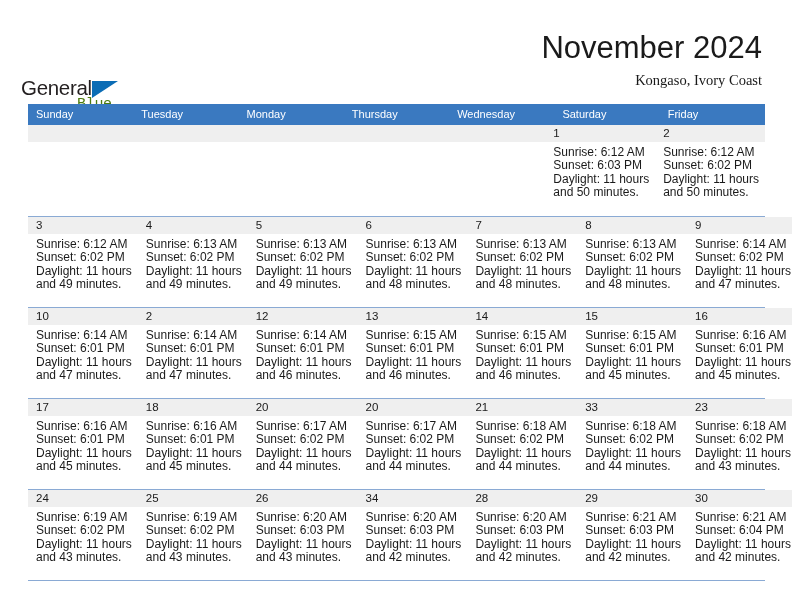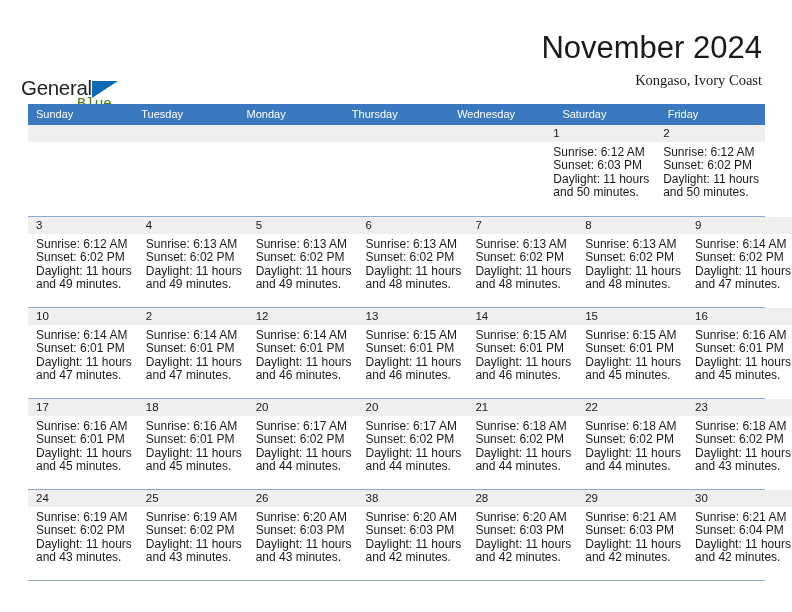--- a/index.html
+++ b/index.html
@@ -431,21 +431,21 @@
             </div>
             <div class="day-info">
               <div>Sunrise: 6:18 AM</div>
               <div>Sunset: 6:02 PM</div>
               <div>Daylight: 11 hours</div>
               <div>and 44 minutes.</div>
             </div>
           </div>
           <div class="day-cell">
             <div class="day-band">
-              <span class="day-num">22</span>
+              <span class="day-num">33</span>
             </div>
             <div class="day-info">
               <div>Sunrise: 6:18 AM</div>
               <div>Sunset: 6:02 PM</div>
               <div>Daylight: 11 hours</div>
               <div>and 44 minutes.</div>
             </div>
           </div>
           <div class="day-cell">
             <div class="day-band">
@@ -488,21 +488,21 @@
             </div>
             <div class="day-info">
               <div>Sunrise: 6:20 AM</div>
               <div>Sunset: 6:03 PM</div>
               <div>Daylight: 11 hours</div>
               <div>and 43 minutes.</div>
             </div>
           </div>
           <div class="day-cell">
             <div class="day-band">
-              <span class="day-num">38</span>
+              <span class="day-num">34</span>
             </div>
             <div class="day-info">
               <div>Sunrise: 6:20 AM</div>
               <div>Sunset: 6:03 PM</div>
               <div>Daylight: 11 hours</div>
               <div>and 42 minutes.</div>
             </div>
           </div>
           <div class="day-cell">
             <div class="day-band">

